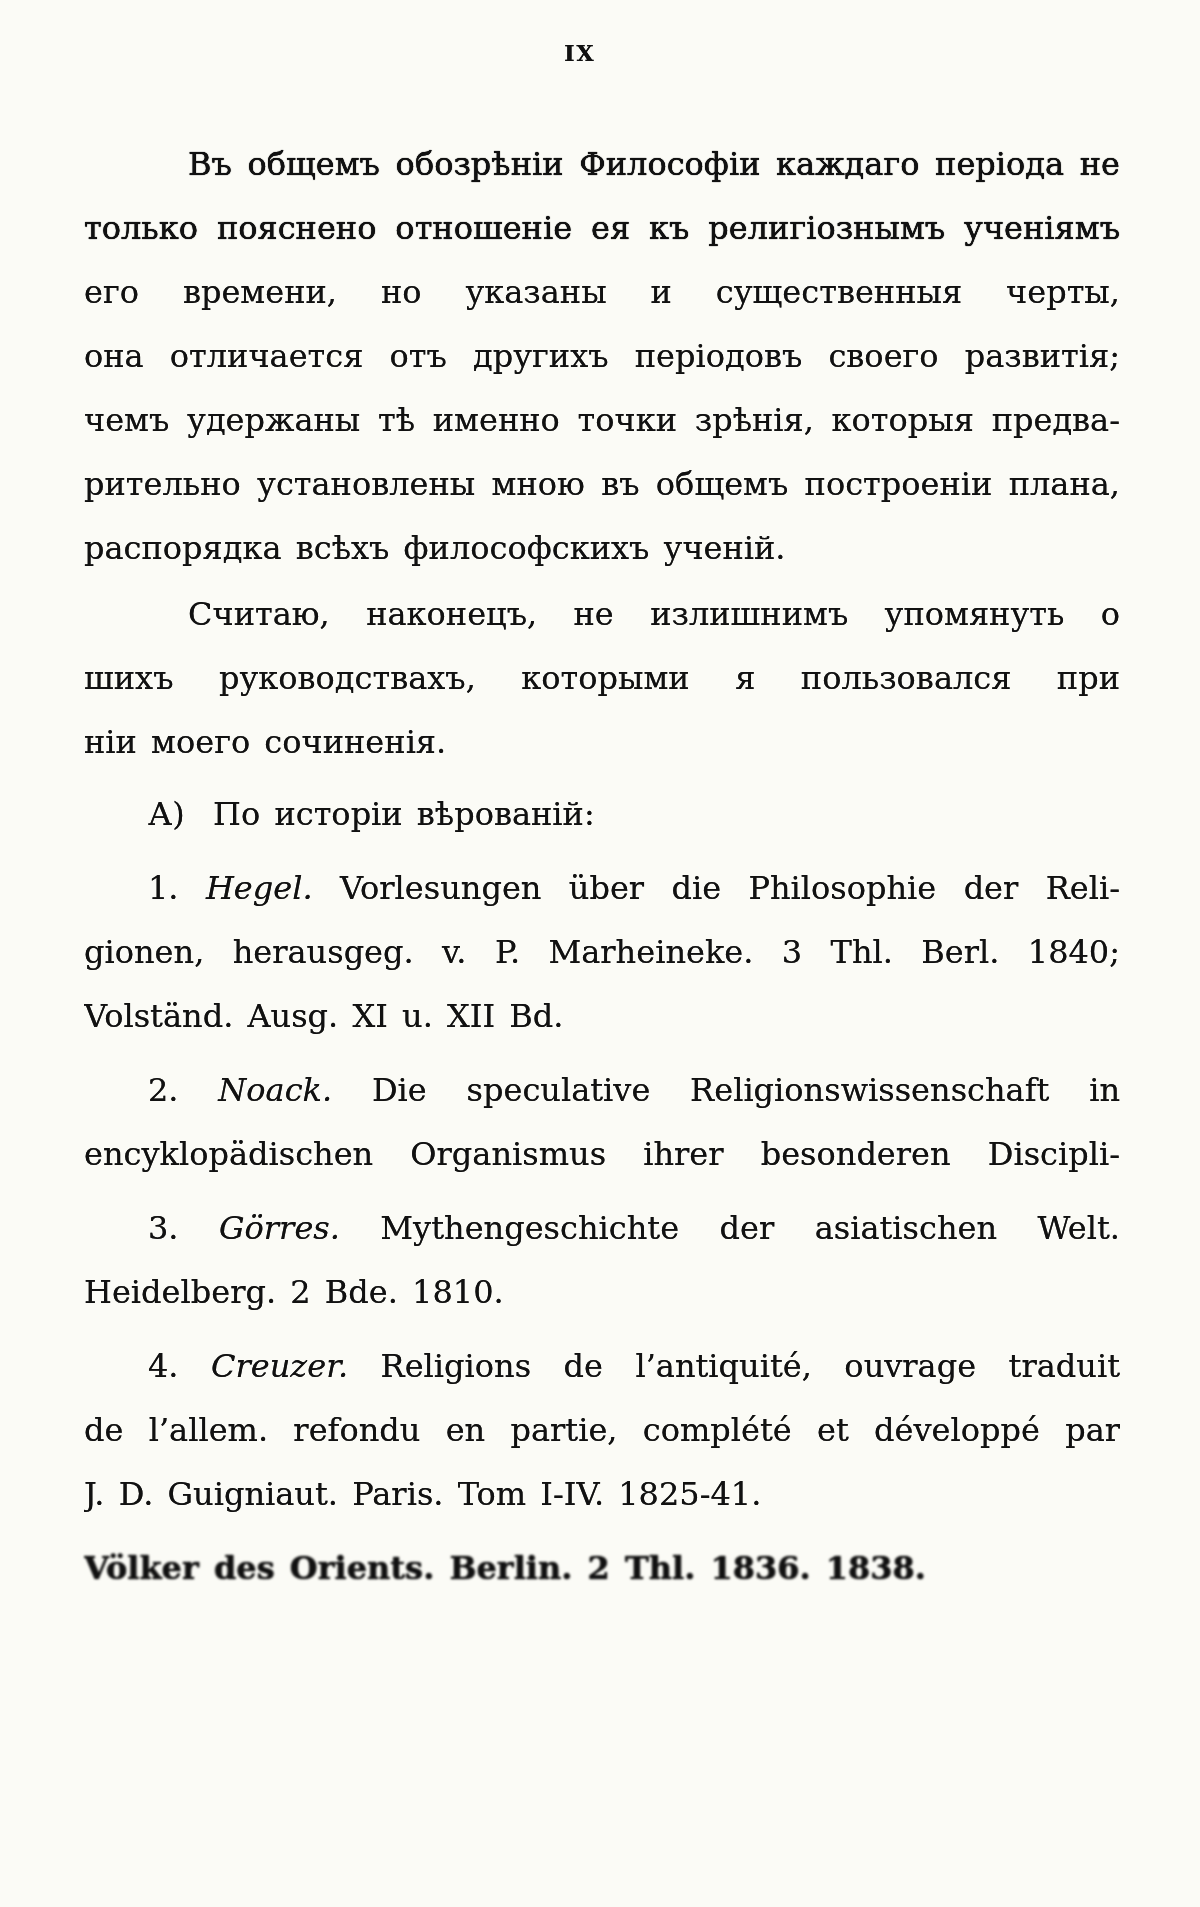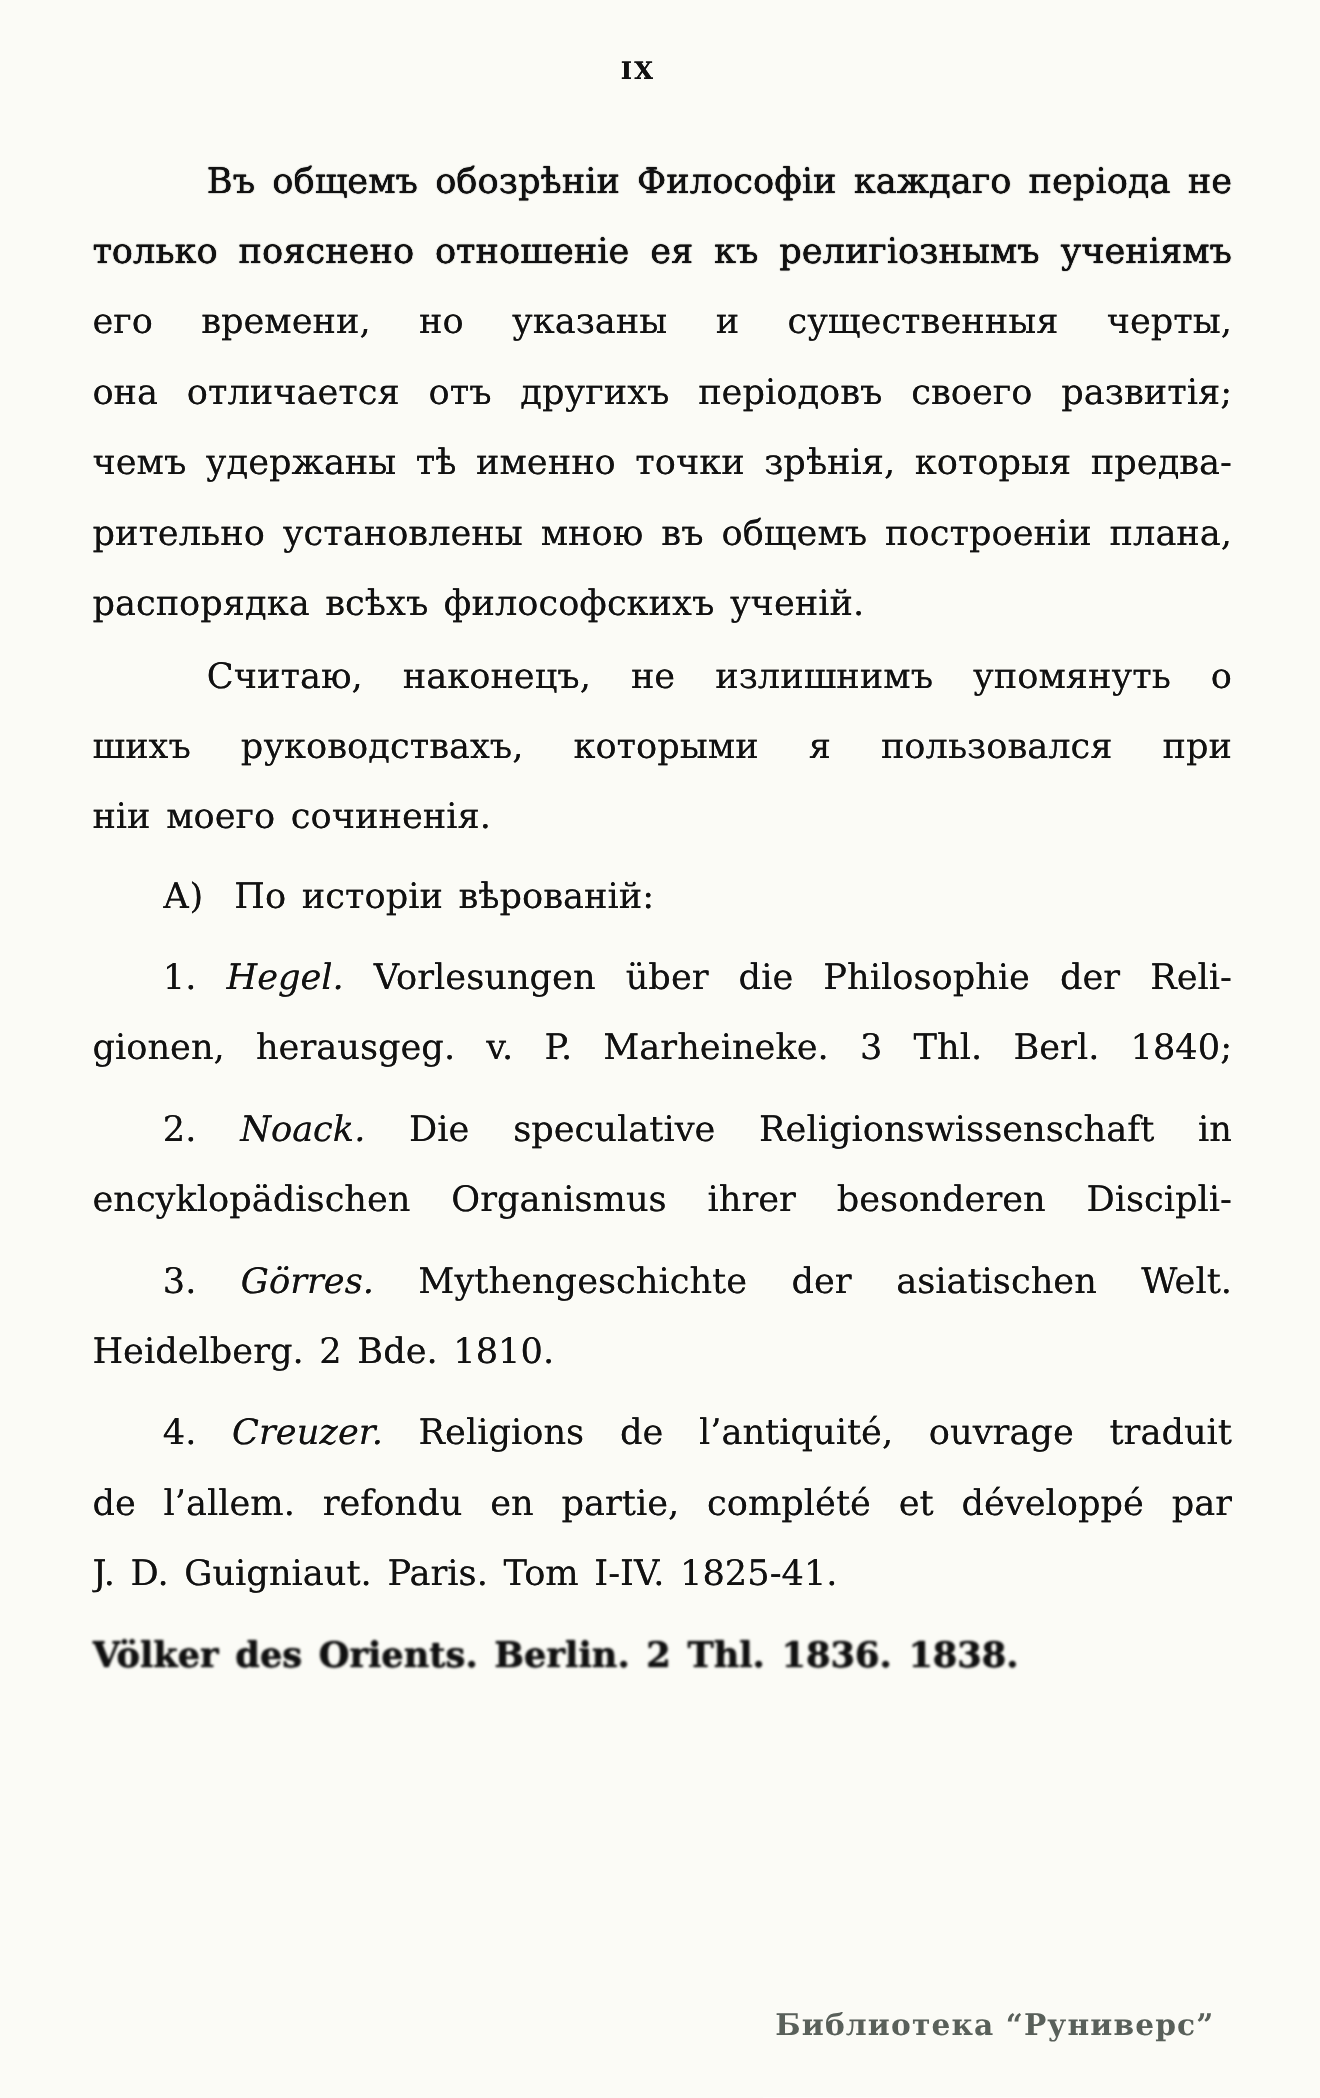--- a/index.html
+++ b/index.html
@@ -10,21 +10,21 @@
   }
   .page {
     position: relative;
     width: 1200px; height: 1907px;
     background: var(--paper, #fbfbf6);
     color: var(--ink, #111111);
     overflow: hidden;
   }
   .page-number {
     position: absolute;
-    top: 52px; left: 0; width: 1160px;
+    top: 40px; left: 0; width: 1160px;
     text-align: center;
     font-size: 22px; font-weight: bold;
     letter-spacing: 2px;
     text-shadow: 0 0 0.6px currentColor;
   }
   .page-body {
     position: absolute;
     top: 132px; left: 84px; right: 80px;
     font-size: 32px;
     word-spacing: 4px;
@@ -85,33 +85,33 @@
         <div class="line indent-lg jfy"><span>Считаю, наконецъ, не излишнимъ упомянуть о главнѣй—</span></div>
         <div class="line jfy"><span>шихъ руководствахъ, которыми я пользовался при составле—</span></div>
         <div class="line"><span>ніи моего сочиненія.</span></div>
       </div>
       <div class="block heading">
         <div class="line indent-sm"><span>А)&nbsp; По исторіи вѣрованій:</span></div>
       </div>
       <div class="block item">
         <div class="line indent-sm jfy"><span>1. </span><span class="it">Hegel.</span><span> Vorlesungen über die Philosophie der Reli-</span></div>
         <div class="line jfy"><span>gionen, herausgeg. v. P. Marheineke. 3 Thl. Berl. 1840;</span></div>
+        <div class="line"><span>Volständ. Ausg. XI u. XII Bd.</span></div>
       </div>
       <div class="block item">
         <div class="line indent-sm jfy"><span>2. </span><span class="it">Noack.</span><span> Die speculative Religionswissenschaft in</span></div>
         <div class="line jfy"><span>encyklopädischen Organismus ihrer besonderen Discipli-</span></div>
       </div>
       <div class="block item">
         <div class="line indent-sm jfy"><span>3. </span><span class="it">Görres.</span><span> Mythengeschichte der asiatischen Welt.</span></div>
         <div class="line"><span>Heidelberg. 2 Bde. 1810.</span></div>
       </div>
       <div class="block item">
         <div class="line indent-sm jfy"><span>4. </span><span class="it">Creuzer.</span><span> Religions de l’antiquité, ouvrage traduit</span></div>
         <div class="line jfy"><span>de l’allem. refondu en partie, complété et développé par</span></div>
         <div class="line"><span>J. D. Guigniaut. Paris. Tom I-IV. 1825-41.</span></div>
       </div>
       <div class="block item">
         <div class="line smudge-heavy"><span>Völker des Orients. Berlin. 2 Thl. 1836. 1838.</span></div>
       </div>
     </div>
 
-  <div class="footer">Библиотека “Руниверс”</div>
 </div>
 
 </body></html>

